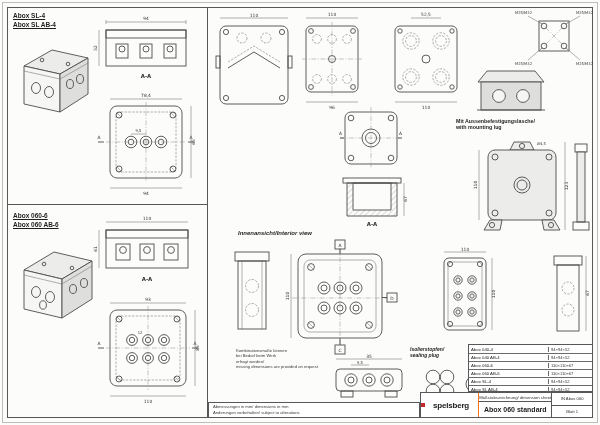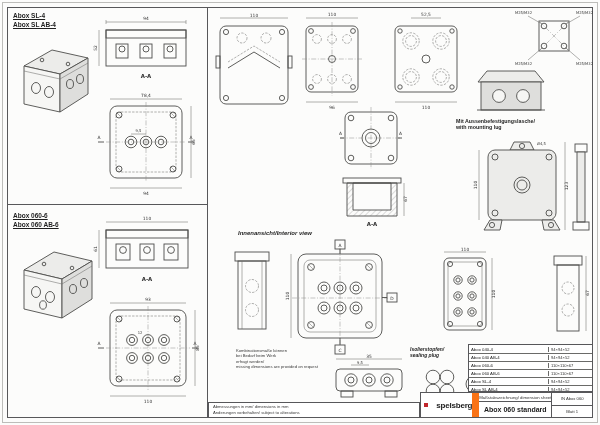--- a/index.html
+++ b/index.html
@@ -28,21 +28,21 @@
   
   .note{font-size:4.2px;line-height:5.4px;color:#3a3a3a}
   
   #vtable{border:1px solid #57575a;background:#fff}
   .vrow{display:flex;height:8px;border-top:.8px solid #6a6a68;align-items:center}
   .vrow:first-child{border-top:none}
   .vname{flex:1;font-size:4.3px;color:#222;padding-left:2px;white-space:nowrap;overflow:hidden}
   .vinfo{width:44px;font-size:4.1px;color:#333;border-left:.8px solid #6a6a68;padding-left:2px;white-space:nowrap;overflow:hidden}
   
   #tblock{border:1px solid #57575a;display:flex;background:#fff}
-  .tb-logo{width:60px;display:flex;align-items:center;justify-content:flex-end;gap:8px;border-right:7px solid #f97316}
+  .tb-logo{width:60px;display:flex;align-items:center;justify-content:flex-start;gap:8px;border-right:1px solid #f97316}
   .tb-logo .red{width:4px;height:4px;background:#c1272d;display:inline-block}
   .tb-logo span{font-size:8px;font-weight:bold;color:#1c1c1c;letter-spacing:-.2px}
   .tb-mid{flex:1;display:flex;flex-direction:column}
   .tb-doctype{height:9px;font-size:4.3px;color:#333;border-bottom:1px solid #57575a;display:flex;align-items:center;justify-content:center;white-space:nowrap}
   .tb-product{flex:1;font-size:7px;font-weight:bold;color:#1c1c1c;display:flex;align-items:center;justify-content:center;white-space:nowrap}
   .tb-right{width:42px;border-left:1px solid #57575a;display:flex;flex-direction:column}
   .tb-right div{flex:1;font-size:4.2px;color:#333;display:flex;align-items:center;justify-content:center;white-space:nowrap}
   .tb-right div:first-child{border-bottom:1px solid #57575a}
   #footerbox{border:1px solid #57575a;background:#fff;padding:1.5px 4px;display:flex;flex-direction:column;justify-content:center}
   #footerbox div{font-size:4.2px;color:#3a3a3a;line-height:6px;white-space:nowrap}

